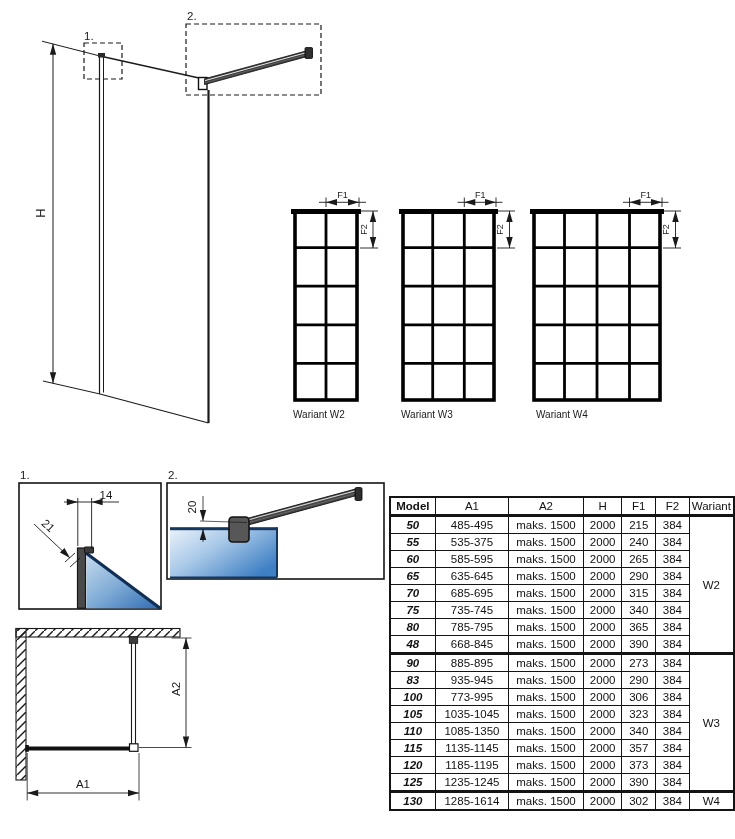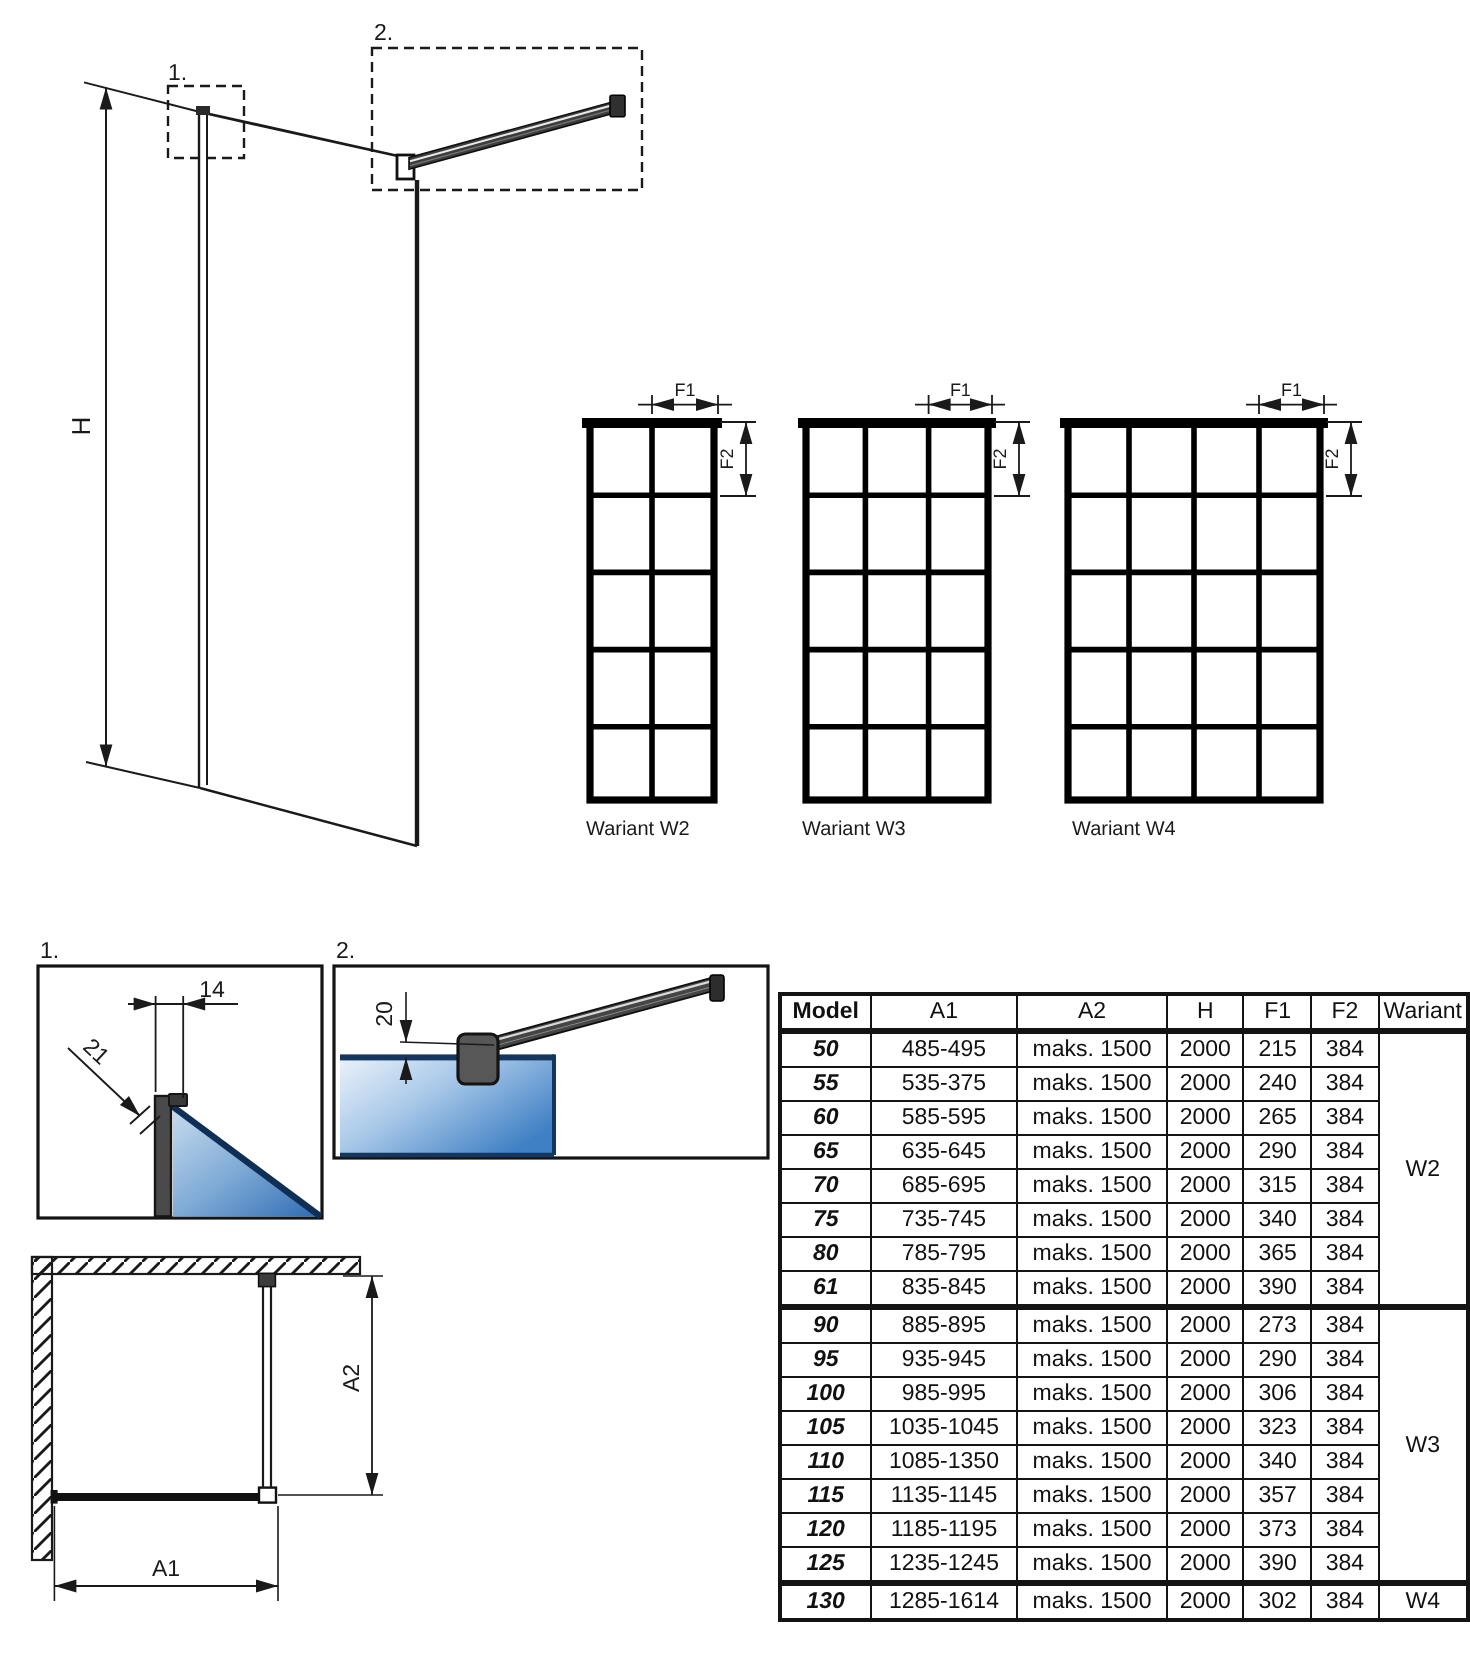--- a/index.html
+++ b/index.html
@@ -323,47 +323,47 @@
         </tr>
         <tr>
           <td class="model">80</td>
           <td>785-795</td>
           <td>maks. 1500</td>
           <td>2000</td>
           <td>365</td>
           <td>384</td>
         </tr>
         <tr>
-          <td class="model">61</td>
-          <td>835-845</td>
+          <td class="model">48</td>
+          <td>668-845</td>
           <td>maks. 1500</td>
           <td>2000</td>
           <td>390</td>
           <td>384</td>
         </tr>
         <tr class="group-start">
           <td class="model">90</td>
           <td>885-895</td>
           <td>maks. 1500</td>
           <td>2000</td>
           <td>273</td>
           <td>384</td>
           <td rowspan="8" class="wariant">W3</td>
         </tr>
         <tr>
-          <td class="model">95</td>
+          <td class="model">83</td>
           <td>935-945</td>
           <td>maks. 1500</td>
           <td>2000</td>
           <td>290</td>
           <td>384</td>
         </tr>
         <tr>
           <td class="model">100</td>
-          <td>985-995</td>
+          <td>773-995</td>
           <td>maks. 1500</td>
           <td>2000</td>
           <td>306</td>
           <td>384</td>
         </tr>
         <tr>
           <td class="model">105</td>
           <td>1035-1045</td>
           <td>maks. 1500</td>
           <td>2000</td>

